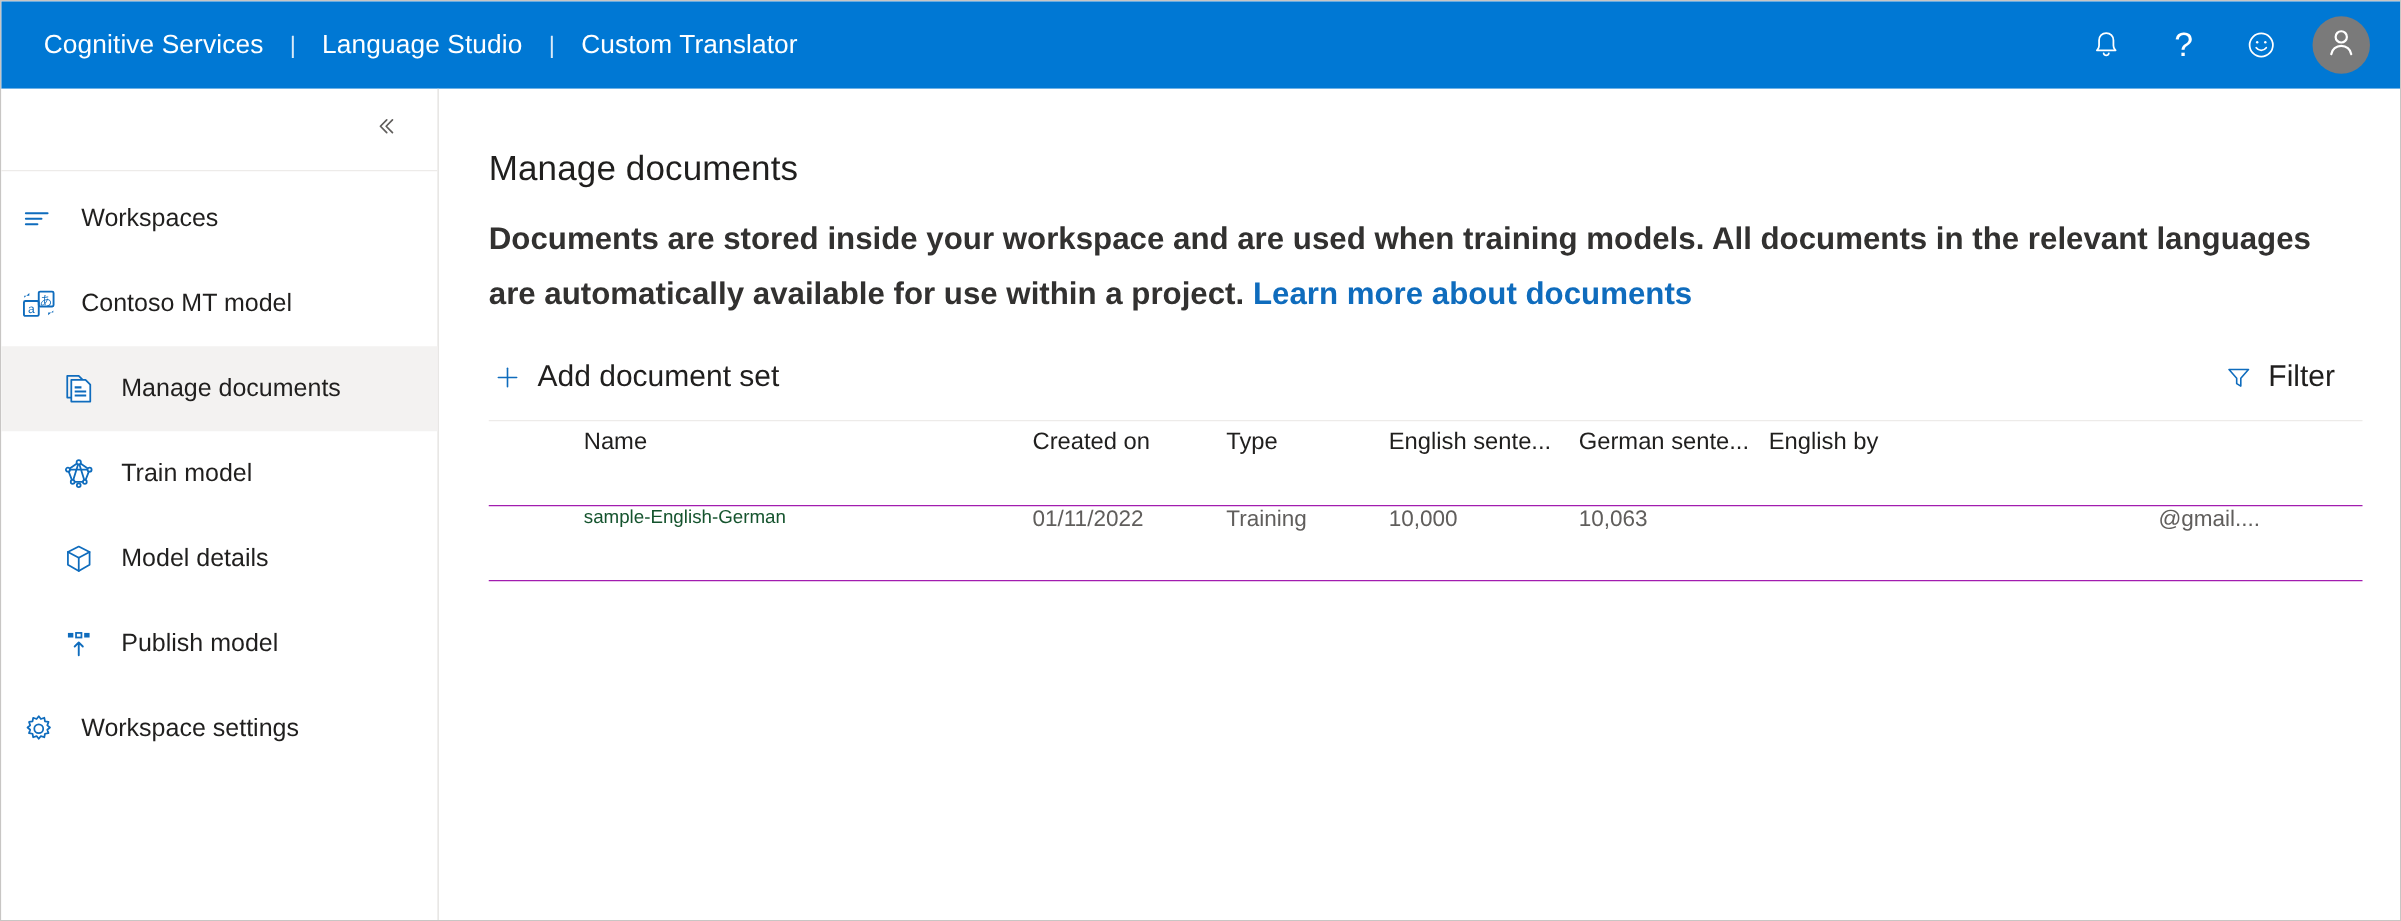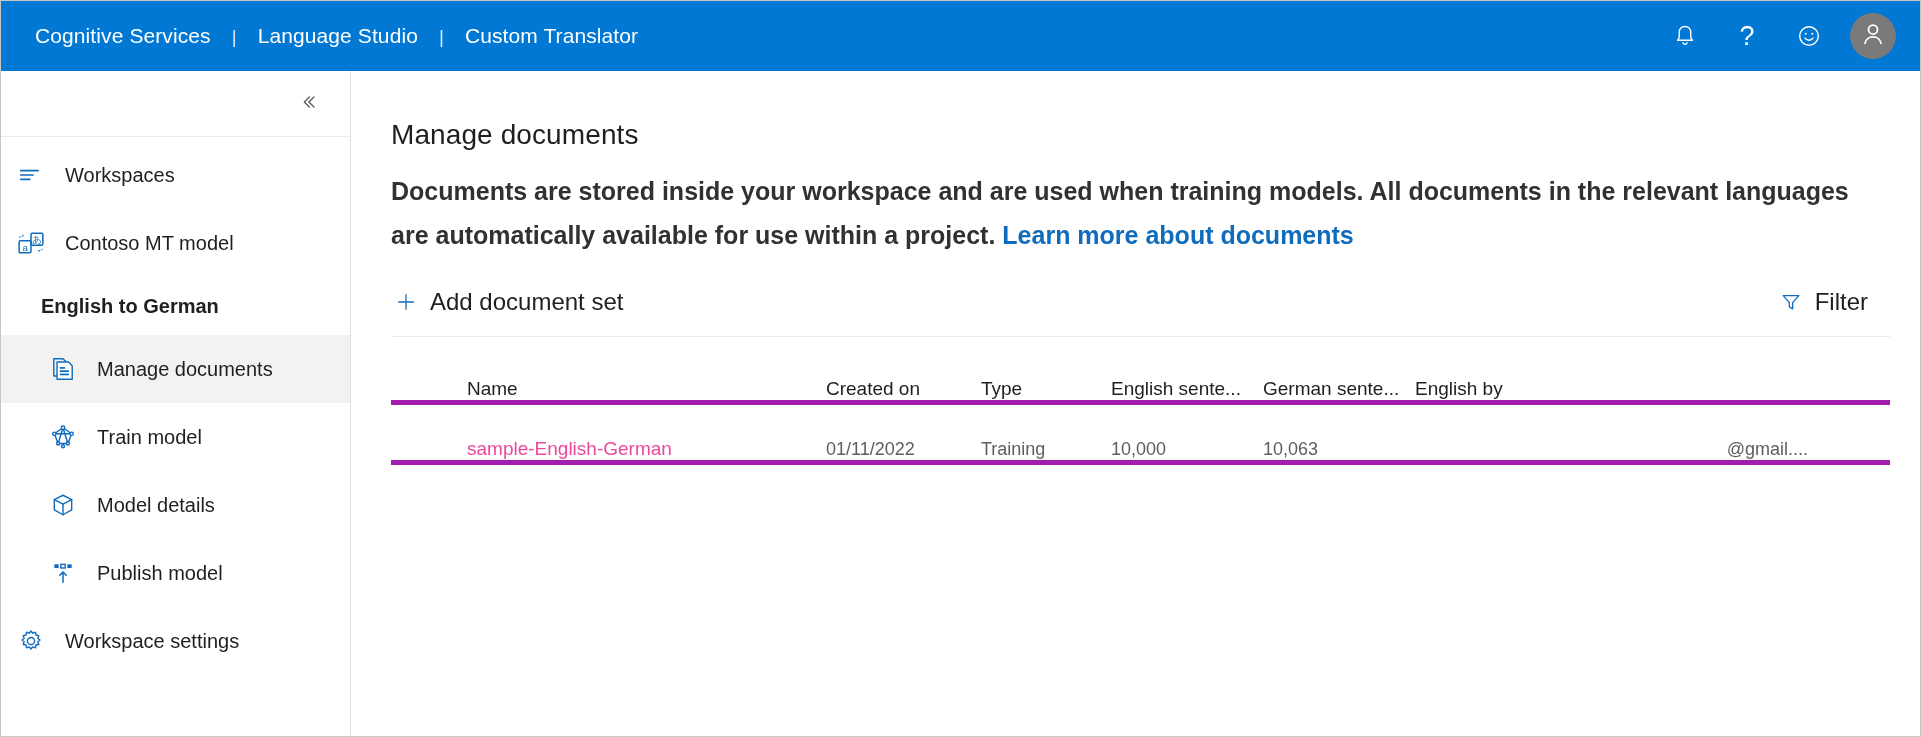--- a/index.html
+++ b/index.html
@@ -216,42 +216,42 @@
     color: #0f6cbd;
     display: flex;
     align-items: center;
   }
   .cmd-btn.filter { padding-right: 22px; }
 
   
   .table { width: 100%; margin-top: 6px; }
   .t-row {
     display: flex;
-    align-items: flex-end;
-    border-bottom: 5px solid #a21caf;
+    align-items: flex-start;
+    border-bottom: 1px solid #a21caf;
   }
   .t-head {
     height: 62px;
     font-size: 19px;
     color: #201f1e;
     font-weight: 400;
   }
   .t-body {
     height: 60px;
     font-size: 18px;
     color: #605e5c;
     cursor: pointer;
   }
   .c-name   { width: 435px; padding-left: 76px; }
   .c-date   { width: 155px; }
   .c-type   { width: 130px; }
   .c-eng    { width: 152px; }
   .c-ger    { width: 152px; }
   .c-by     { flex: 1; }
-  .t-body .c-name { color: #ec4899; font-size: 19px; }
+  .t-body .c-name { color: #14532d; font-size: 15px; }
   .t-body .c-by   { text-align: right; padding-right: 82px; }
   .t-head .c-by   { text-align: left; }
 </style>
 </head>
 <body>
 
 <div class="app">
 
   <div class="topbar">
     <div class="brand-group">
@@ -332,21 +332,20 @@
               <text x="7.5" y="20" font-size="9" fill="#0f6cbd" stroke="none" text-anchor="middle" font-family="Liberation Sans, sans-serif">a</text>
               <rect x="13" y="4" width="11" height="11" rx="1"></rect>
               <text x="18.5" y="13" font-size="9" fill="#0f6cbd" stroke="none" text-anchor="middle" font-family="Liberation Sans, sans-serif">あ</text>
               <path d="M2.2 8.5 L6 5 L6 7 L2.2 7 Z" fill="#0f6cbd" stroke="none"></path>
               <path d="M23.8 18 L20 21.5 L20 19.5 L23.8 19.5 Z" fill="#0f6cbd" stroke="none"></path>
             </svg>
           </span>
           <span class="nav-label">Contoso MT model</span>
         </div>
 
-        <div class="nav-section">English to German</div>
 
         <div class="nav-item indent selected">
           <span class="nav-ico">
             <svg width="26" height="26" viewBox="0 0 24 24" fill="none" stroke="#0f6cbd" stroke-width="1.3" stroke-linejoin="round">
               <path d="M3.5 2.5h8.5l3.5 3.5v12.5H3.5z"></path>
               <path d="M6.5 5.5h10.5l3.5 3.5V21.5H6.5z" fill="#ffffff"></path>
               <line x1="9" y1="11" x2="14" y2="11" stroke-width="1.6"></line>
               <line x1="9" y1="14" x2="17.5" y2="14" stroke-width="1.6"></line>
               <line x1="9" y1="17" x2="17.5" y2="17" stroke-width="1.6"></line>
             </svg>

